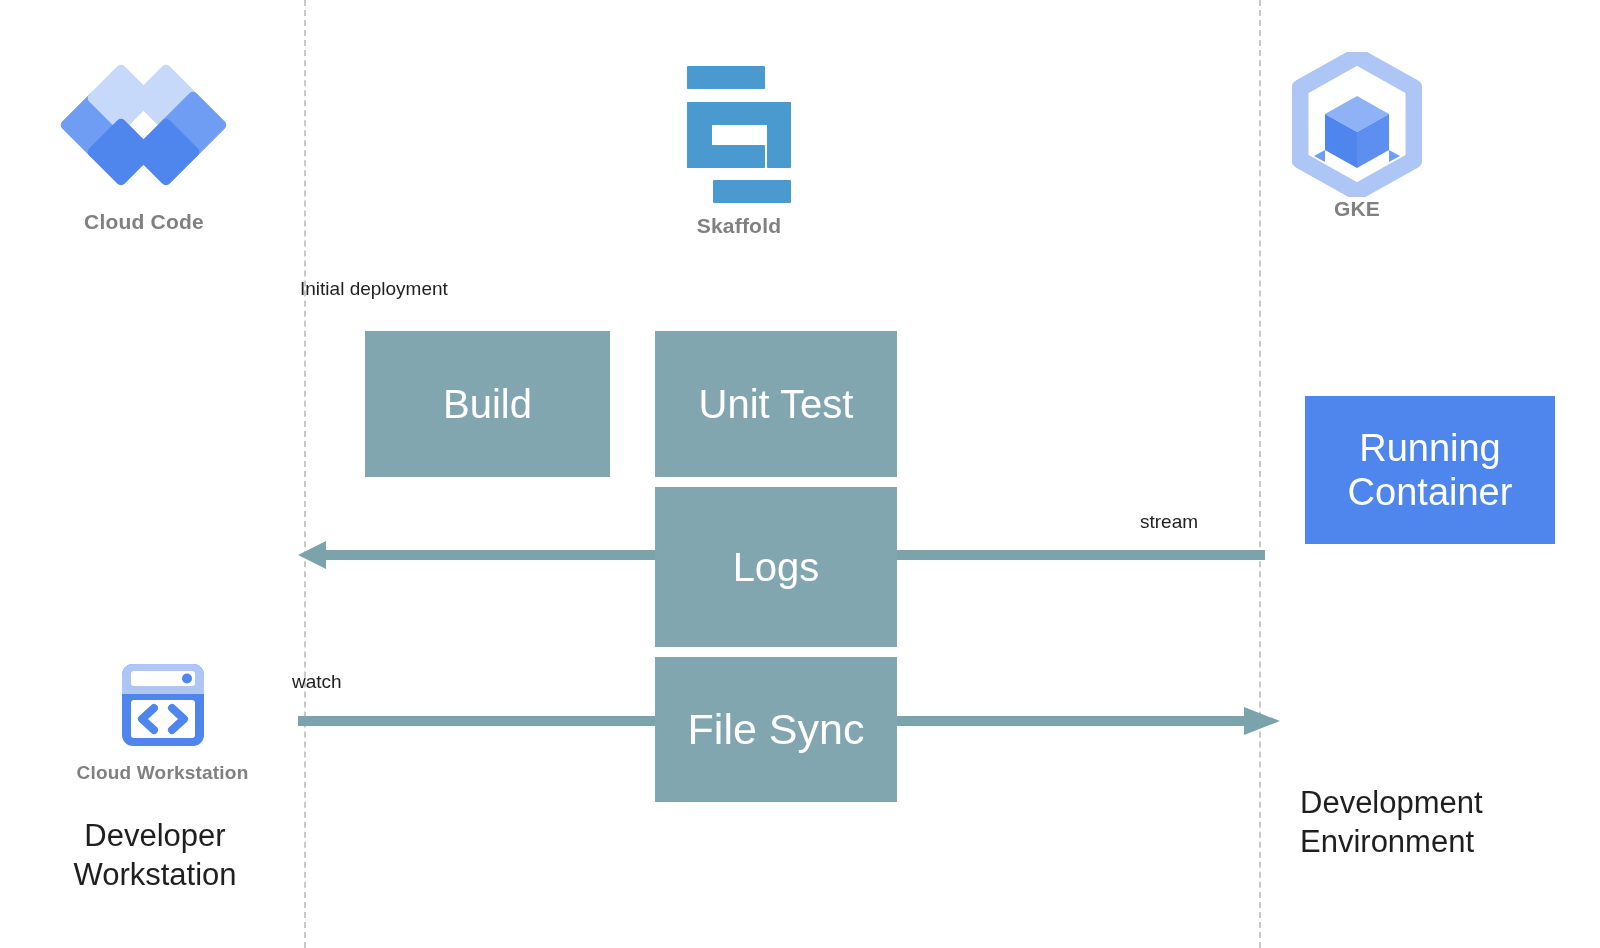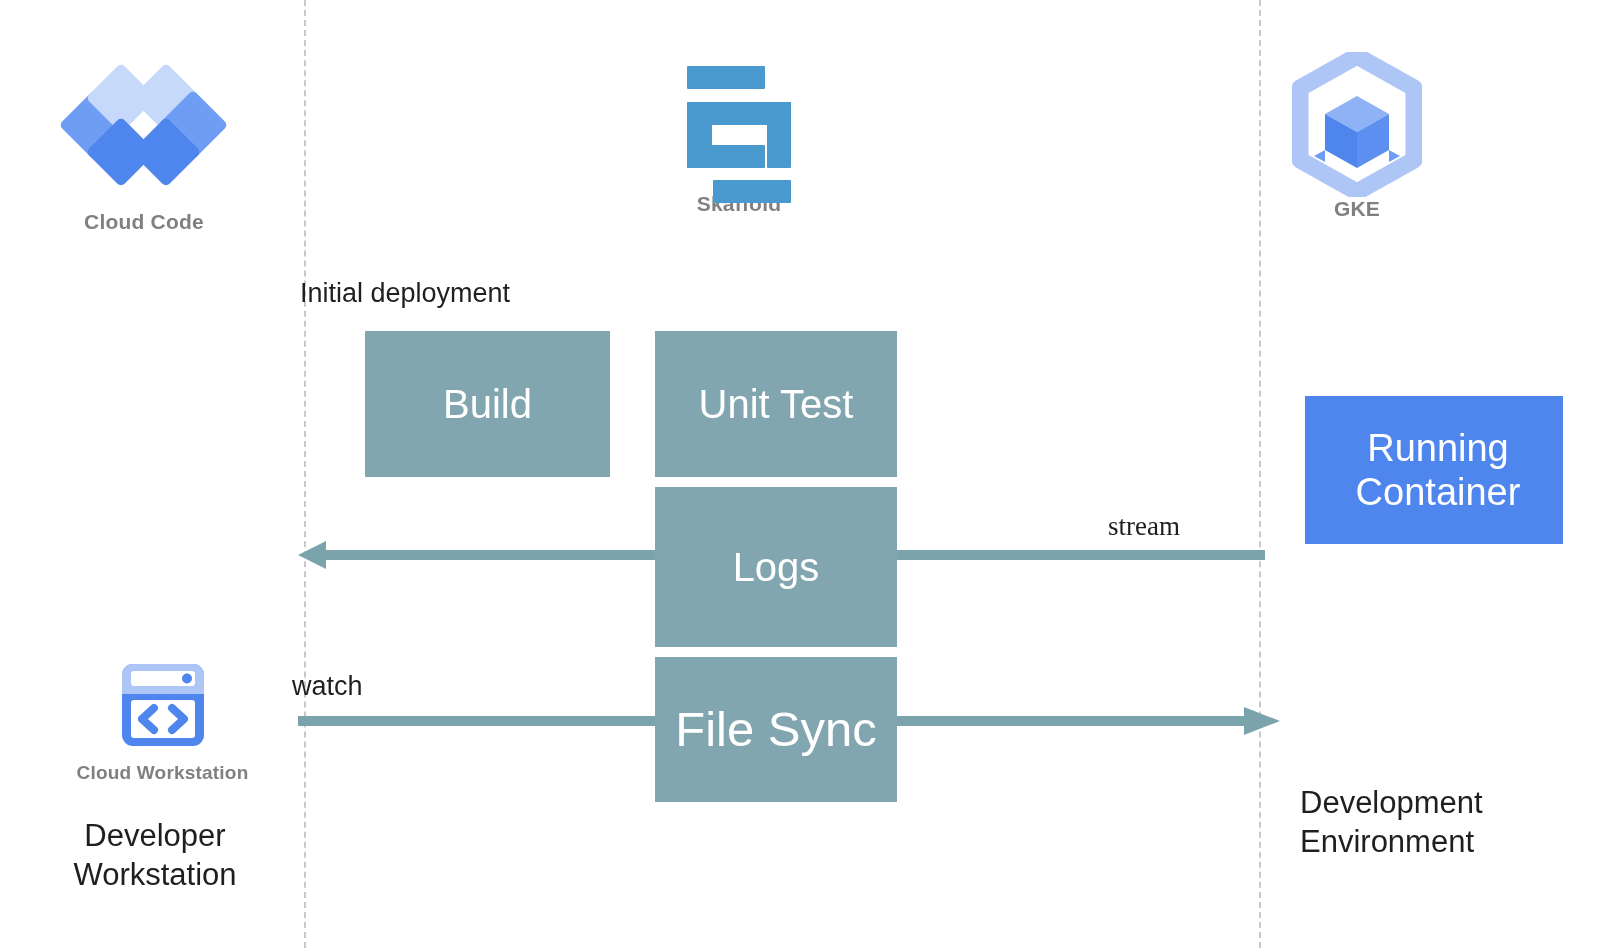--- a/index.html
+++ b/index.html
@@ -86,46 +86,46 @@
     justify-content: center;
     text-align: center;
     color: #ffffff;
     font-weight: 400;
     line-height: 1.16;
   }
   .box.blue { background: #4e86ed; }
   .box.teal { background: #82a6b0; }
 
   #box-code              { left: 30px;   top: 396px; width: 246px; height: 148px; font-size: 42px; }
-  #box-running-container { left: 1305px; top: 396px; width: 250px; height: 148px; font-size: 38px; padding-left: 8px; }
+  #box-running-container { left: 1305px; top: 396px; width: 250px; height: 148px; font-size: 38px; }
 
   #box-build     { left: 365px; top: 331px; width: 245px; height: 146px; font-size: 40px; }
   #box-unit-test { left: 655px; top: 331px; width: 242px; height: 146px; font-size: 40px; }
   #box-deploy    { left: 943px; top: 331px; width: 245px; height: 146px; font-size: 40px; }
   #box-logs      { left: 655px; top: 487px; width: 242px; height: 160px; font-size: 40px; z-index: 4; }
-  #box-file-sync { left: 655px; top: 657px; width: 242px; height: 145px; font-size: 49px; z-index: 4; }
+  #box-file-sync { left: 655px; top: 657px; width: 242px; height: 145px; font-size: 43px; z-index: 4; }
 
   
   .arrow-svg {
     position: absolute;
     z-index: 2;
     overflow: visible;
   }
   #arrow-logs     { left: 290px; top: 538px; }
   #arrow-filesync { left: 298px; top: 704px; }
 
   
   .flow-label {
     position: absolute;
-    font-size: 27px;
+    font-size: 19px;
     color: #1f1f1f;
     white-space: nowrap;
   }
   #label-initial-deployment { left: 300px;  top: 278px; }
-  #label-stream             { left: 1108px; top: 511px; font-family: Liberation Serif, serif; }
+  #label-stream             { left: 1140px; top: 511px; }
   #label-watch              { left: 292px;  top: 671px; }
 
   .zone-label {
     position: absolute;
     font-size: 31px;
     color: #1f1f1f;
     text-align: center;
     line-height: 1.26;
     white-space: pre-line;
   }
@@ -157,21 +157,21 @@
   <div class="logo-block" id="skaffold-block">
     <div class="logo-art" id="skaffold-art">
       <div class="skbar" style="left:8px;  top:4px;   width:78px; height:23px;"></div>
       <div class="skbar" style="left:8px;  top:40px;  width:25px; height:66px;"></div>
       <div class="skbar" style="left:8px;  top:40px;  width:78px; height:23px;"></div>
       <div class="skbar" style="left:30px; top:40px;  width:82px; height:23px;"></div>
       <div class="skbar" style="left:88px; top:40px;  width:24px; height:66px;"></div>
       <div class="skbar" style="left:8px;  top:83px;  width:78px; height:23px;"></div>
       <div class="skbar" style="left:34px; top:118px; width:78px; height:23px;"></div>
     </div>
-    <div class="logo-caption" style="">Skaffold</div>
+    <div class="logo-caption" style="margin-top:22px;">Skaffold</div>
   </div>
 
   <div class="logo-block" id="gke-block">
     <div class="logo-art" id="gke-art">
       <svg width="130" height="145" viewBox="0 0 130 145">
 
         <path d="M65 4 L122 36 L122 108 L65 140 L8 108 L8 36 Z" fill="none" stroke="#aec6f6" stroke-width="17" stroke-linejoin="round"></path>
 
         <path d="M65 44 L97 62 L65 80 L33 62 Z" fill="#8fb2f6"></path>
 

